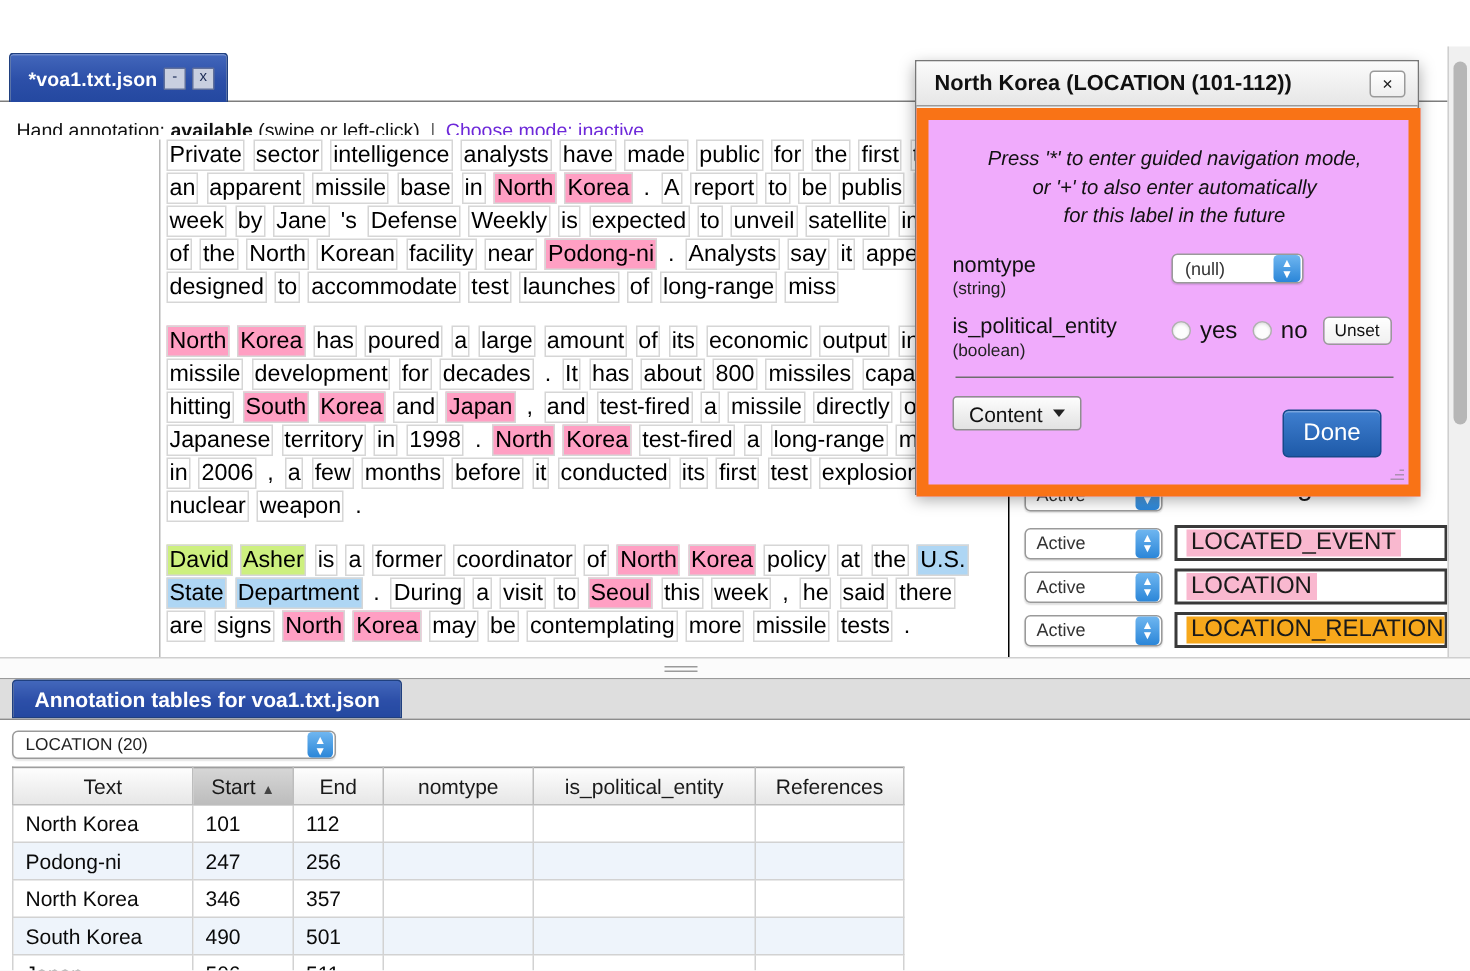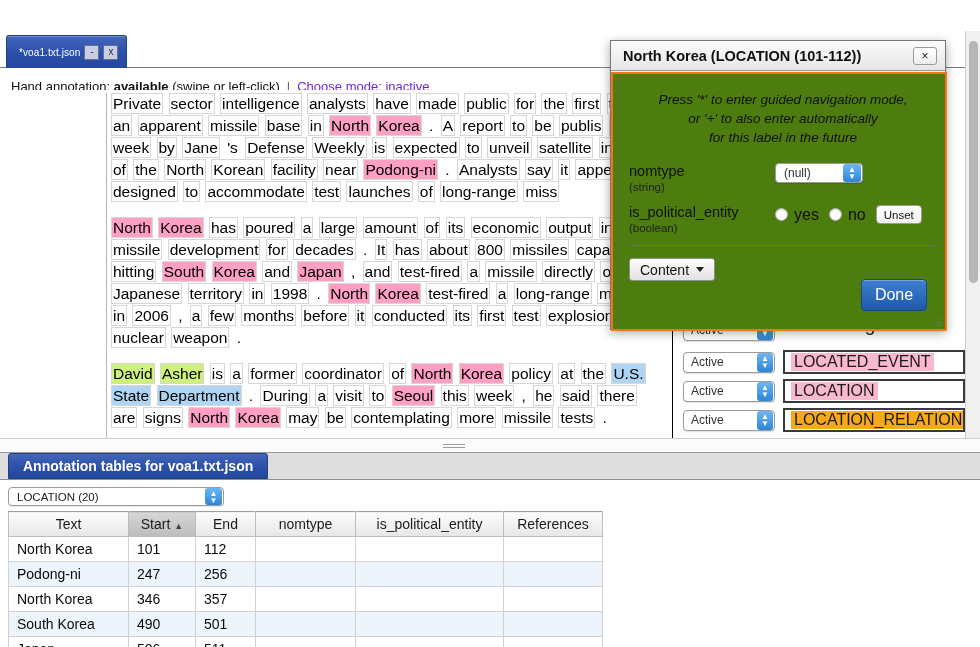--- a/index.html
+++ b/index.html
@@ -32,21 +32,21 @@
     background: #ffffff; border-bottom: 1px solid #7d7d7d;
   }
   .doctab {
     position: absolute; left: 6px; top: 4px; height: 33px;
     background: linear-gradient(to bottom, #4367bb 0%, #2c4fa8 55%, #2448a0 100%);
     border: 1px solid #20407f; border-bottom: none;
     border-radius: 3px 3px 0 0;
     display: flex; align-items: center; padding: 0 8px 0 12px; gap: 4px;
     box-shadow: inset 0 1px 0 rgba(255,255,255,.25);
   }
-  .doctab .name { color: #fff; font-size: 10px; font-weight: normal; letter-spacing: .1px; }
+  .doctab .name { color: #fff; font-size: 13px; font-weight: bold; letter-spacing: .1px; }
   .tabbtn {
     width: 15px; height: 15px; background: #c9cfe0;
     border: 1px solid #5f6f9b; color: #1b2b56; font-size: 10px;
     display: flex; align-items: center; justify-content: center; line-height: 1;
     border-radius: 1px; cursor: default;
   }
 
   
   .statusstrip {
     position: absolute; top: 76px; left: 0; width: 980px; height: 22px;
@@ -196,21 +196,21 @@
   }
   .dialog-title .t { font-size: 14.5px; font-weight: bold; color: #101010; }
   .close-btn {
     width: 24px; height: 18px; background: linear-gradient(to bottom,#fff,#eee);
     border: 1px solid #9a9a9a; border-radius: 3px;
     display: flex; align-items: center; justify-content: center;
     font-size: 12px; color: #222; cursor: default;
   }
   .dialog-body {
     position: absolute; top: 31px; left: 0; width: 336px; height: 259px;
-    border: 2px solid #f97316; background: #4d7c0f; padding: 12px 8px 0 16px;
+    border: 8px solid #f97316; background: #f0abfc; padding: 12px 8px 0 16px;
   }
   .dlg-hint {
     font-style: italic; font-size: 13.5px; line-height: 19px; color: #111;
     text-align: center; margin: 4px 10px 16px 10px;
   }
   .attr-row { display: flex; align-items: flex-start; margin-bottom: 10px; }
   .attr-label { width: 146px; }
   .attr-label .nm { font-size: 14.5px; color: #111; line-height: 17px; }
   .attr-label .ty { font-size: 11.5px; color: #222; line-height: 14px; }
   .attr-select {

